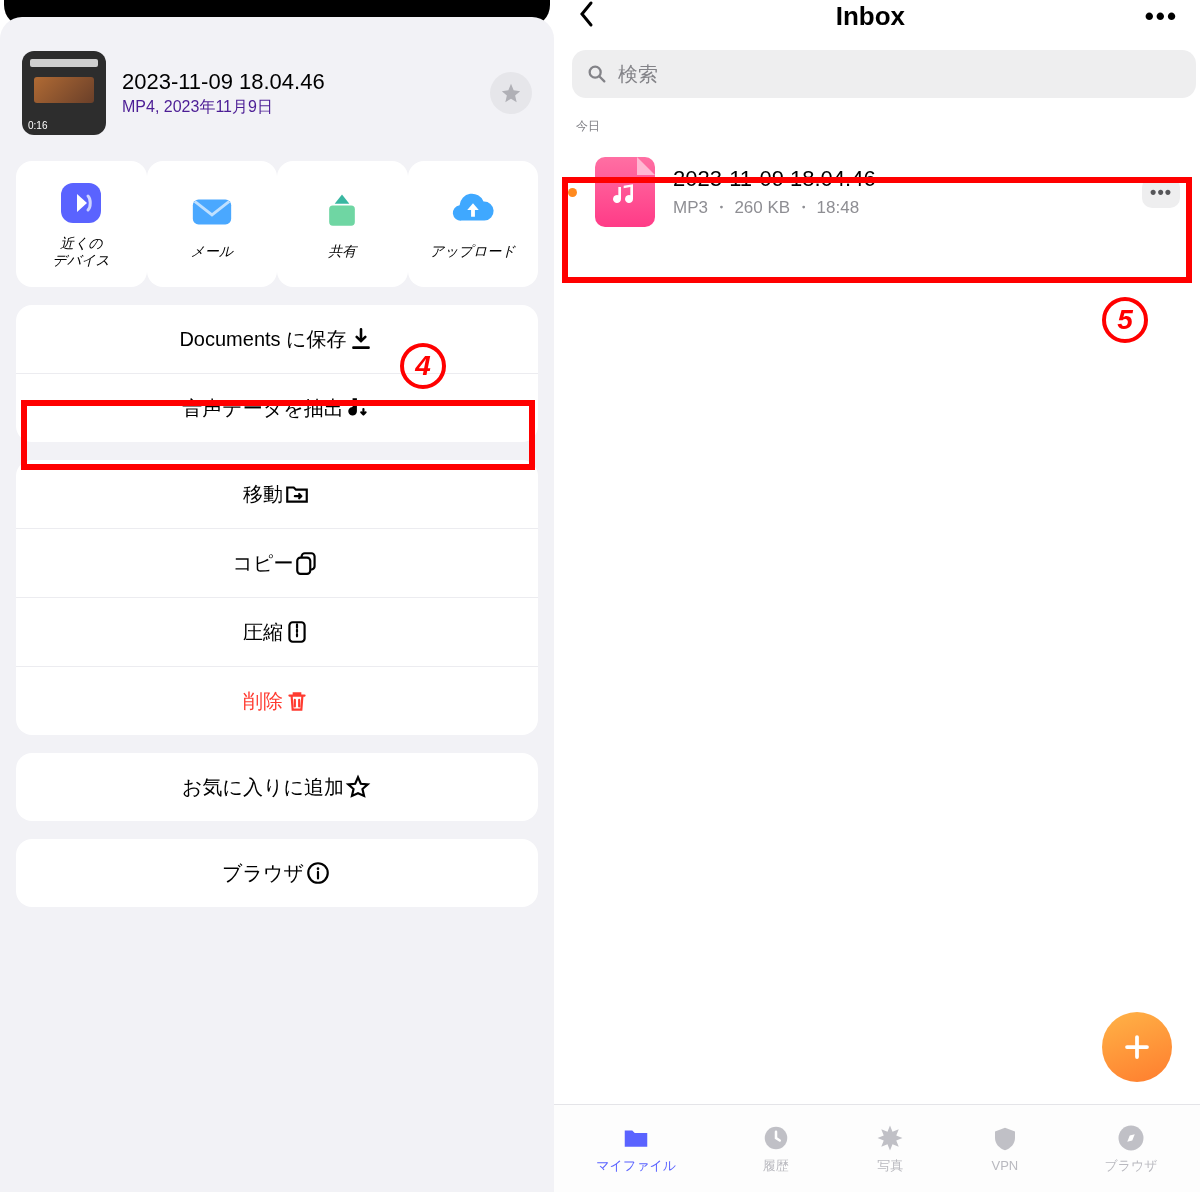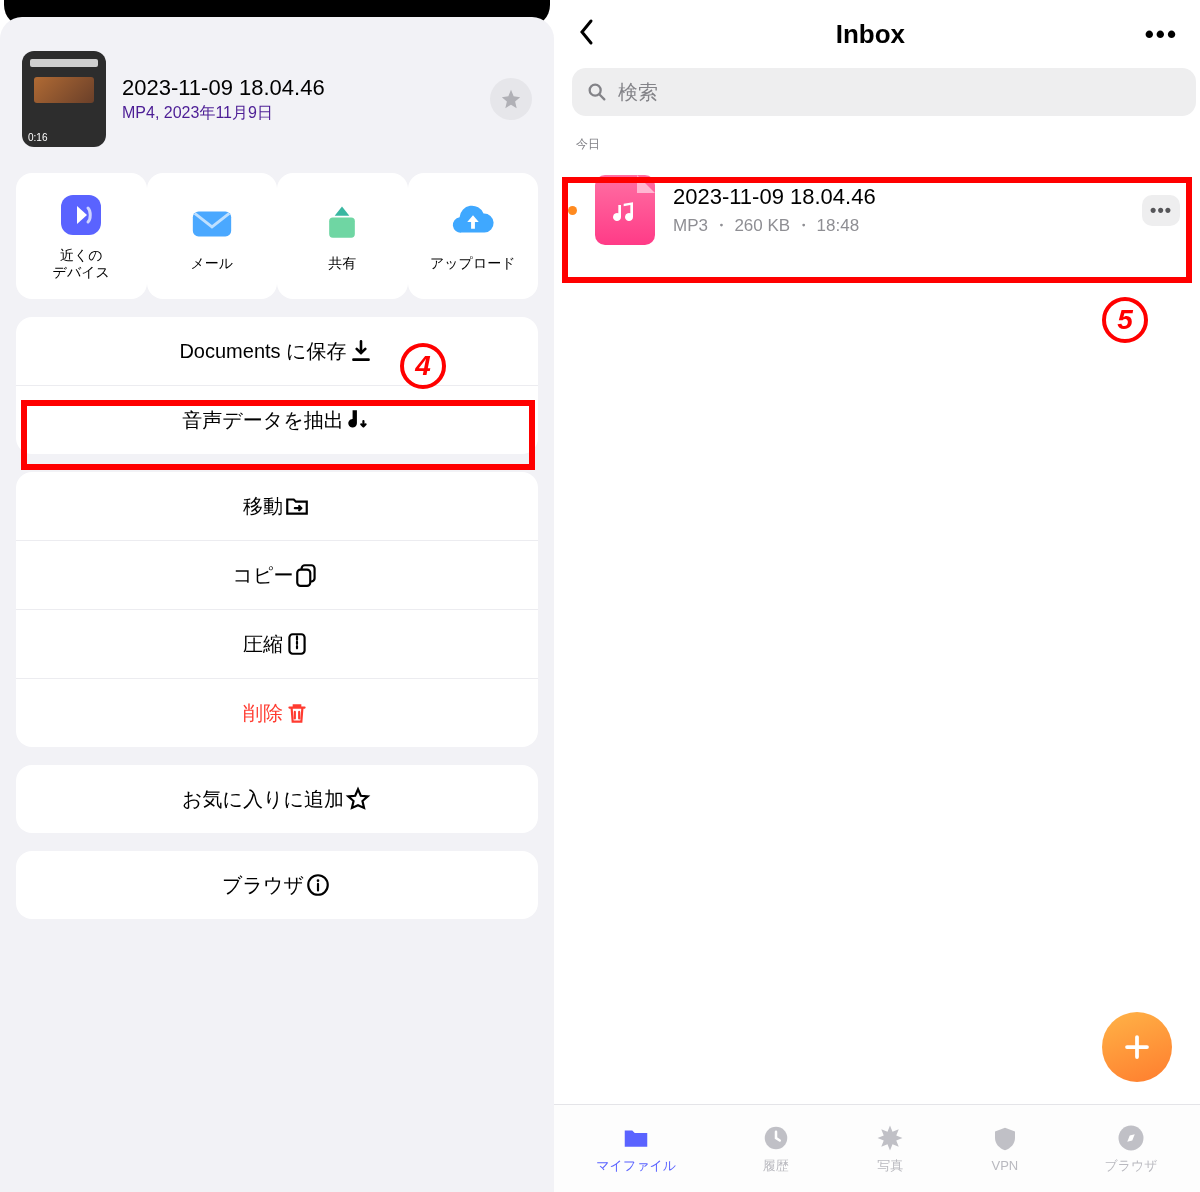--- a/index.html
+++ b/index.html
@@ -31,21 +31,21 @@
     border-radius: 22px 22px 0 0;
     height: calc(100% - 17px);
   }
   .file-header {
     display: flex;
     align-items: center;
     gap: 16px;
     padding: 16px 6px 26px 6px;
   }
   .thumb {
-    width: 84px; height: 96px; border-radius: 12px;
+    width: 84px; height: 84px; border-radius: 12px;
     background: #2d2d2d;
     position: relative;
     overflow: hidden;
     flex: none;
   }
   .thumb::before {
     content:""; position:absolute; left:8px; right:8px; top:8px; height:8px;
     background:#cfcfcf; border-radius:2px;
   }
   .thumb::after {
@@ -59,21 +59,21 @@
   .file-title { font-size: 22px; font-weight:400; color:#000; }
   .file-sub   { font-size: 16px; color:#4c1d95; margin-top:2px; }
   .fav-btn {
     width:42px; height:42px; border-radius:50%; background:#e6e6ea;
     display:flex; align-items:center; justify-content:center;
     margin-left:auto;
   }
   .fav-btn svg { width:22px; height:22px; fill:#b0b0b6; }
 
   .share-row {
-    display:flex; margin-bottom:18px;
+    display:flex; margin-bottom:18px;font-style:italic;
   }
   .share-btn {
     flex:1; background:#fff; border-radius:16px; height:126px;
     display:flex; flex-direction:column; align-items:center; justify-content:center;
     gap:8px;
   }
   .share-btn .ic { width:48px; height:48px; display:flex; align-items:center; justify-content:center; }
   .share-btn .lbl { font-size:14px; color:#000; text-align:center; line-height:1.25; }
 
   .card {
@@ -98,21 +98,21 @@
     background:transparent; font-style:italic;
   }
 
   
   .right {
     width: 646px; height:1192px; background:#fff; position:relative;
     display:flex; flex-direction:column;
   }
   .nav {
     display:flex; align-items:center; justify-content:space-between;
-    padding: 18px 22px 14px 22px;
+    padding: 0 22px 14px 22px;
   }
   .nav .back svg { width:20px; height:28px; }
   .nav .title { font-size:26px; font-weight:600; }
   .nav .more { font-size:26px; font-weight:900; letter-spacing:2px; }
   .search {
     margin: 4px 4px 14px 18px;
     background:#eeeeef; border-radius:14px; height:48px;
     display:flex; align-items:center; gap:10px; padding:0 14px;
   }
   .search svg { width:22px; height:22px; fill:#838388; }

